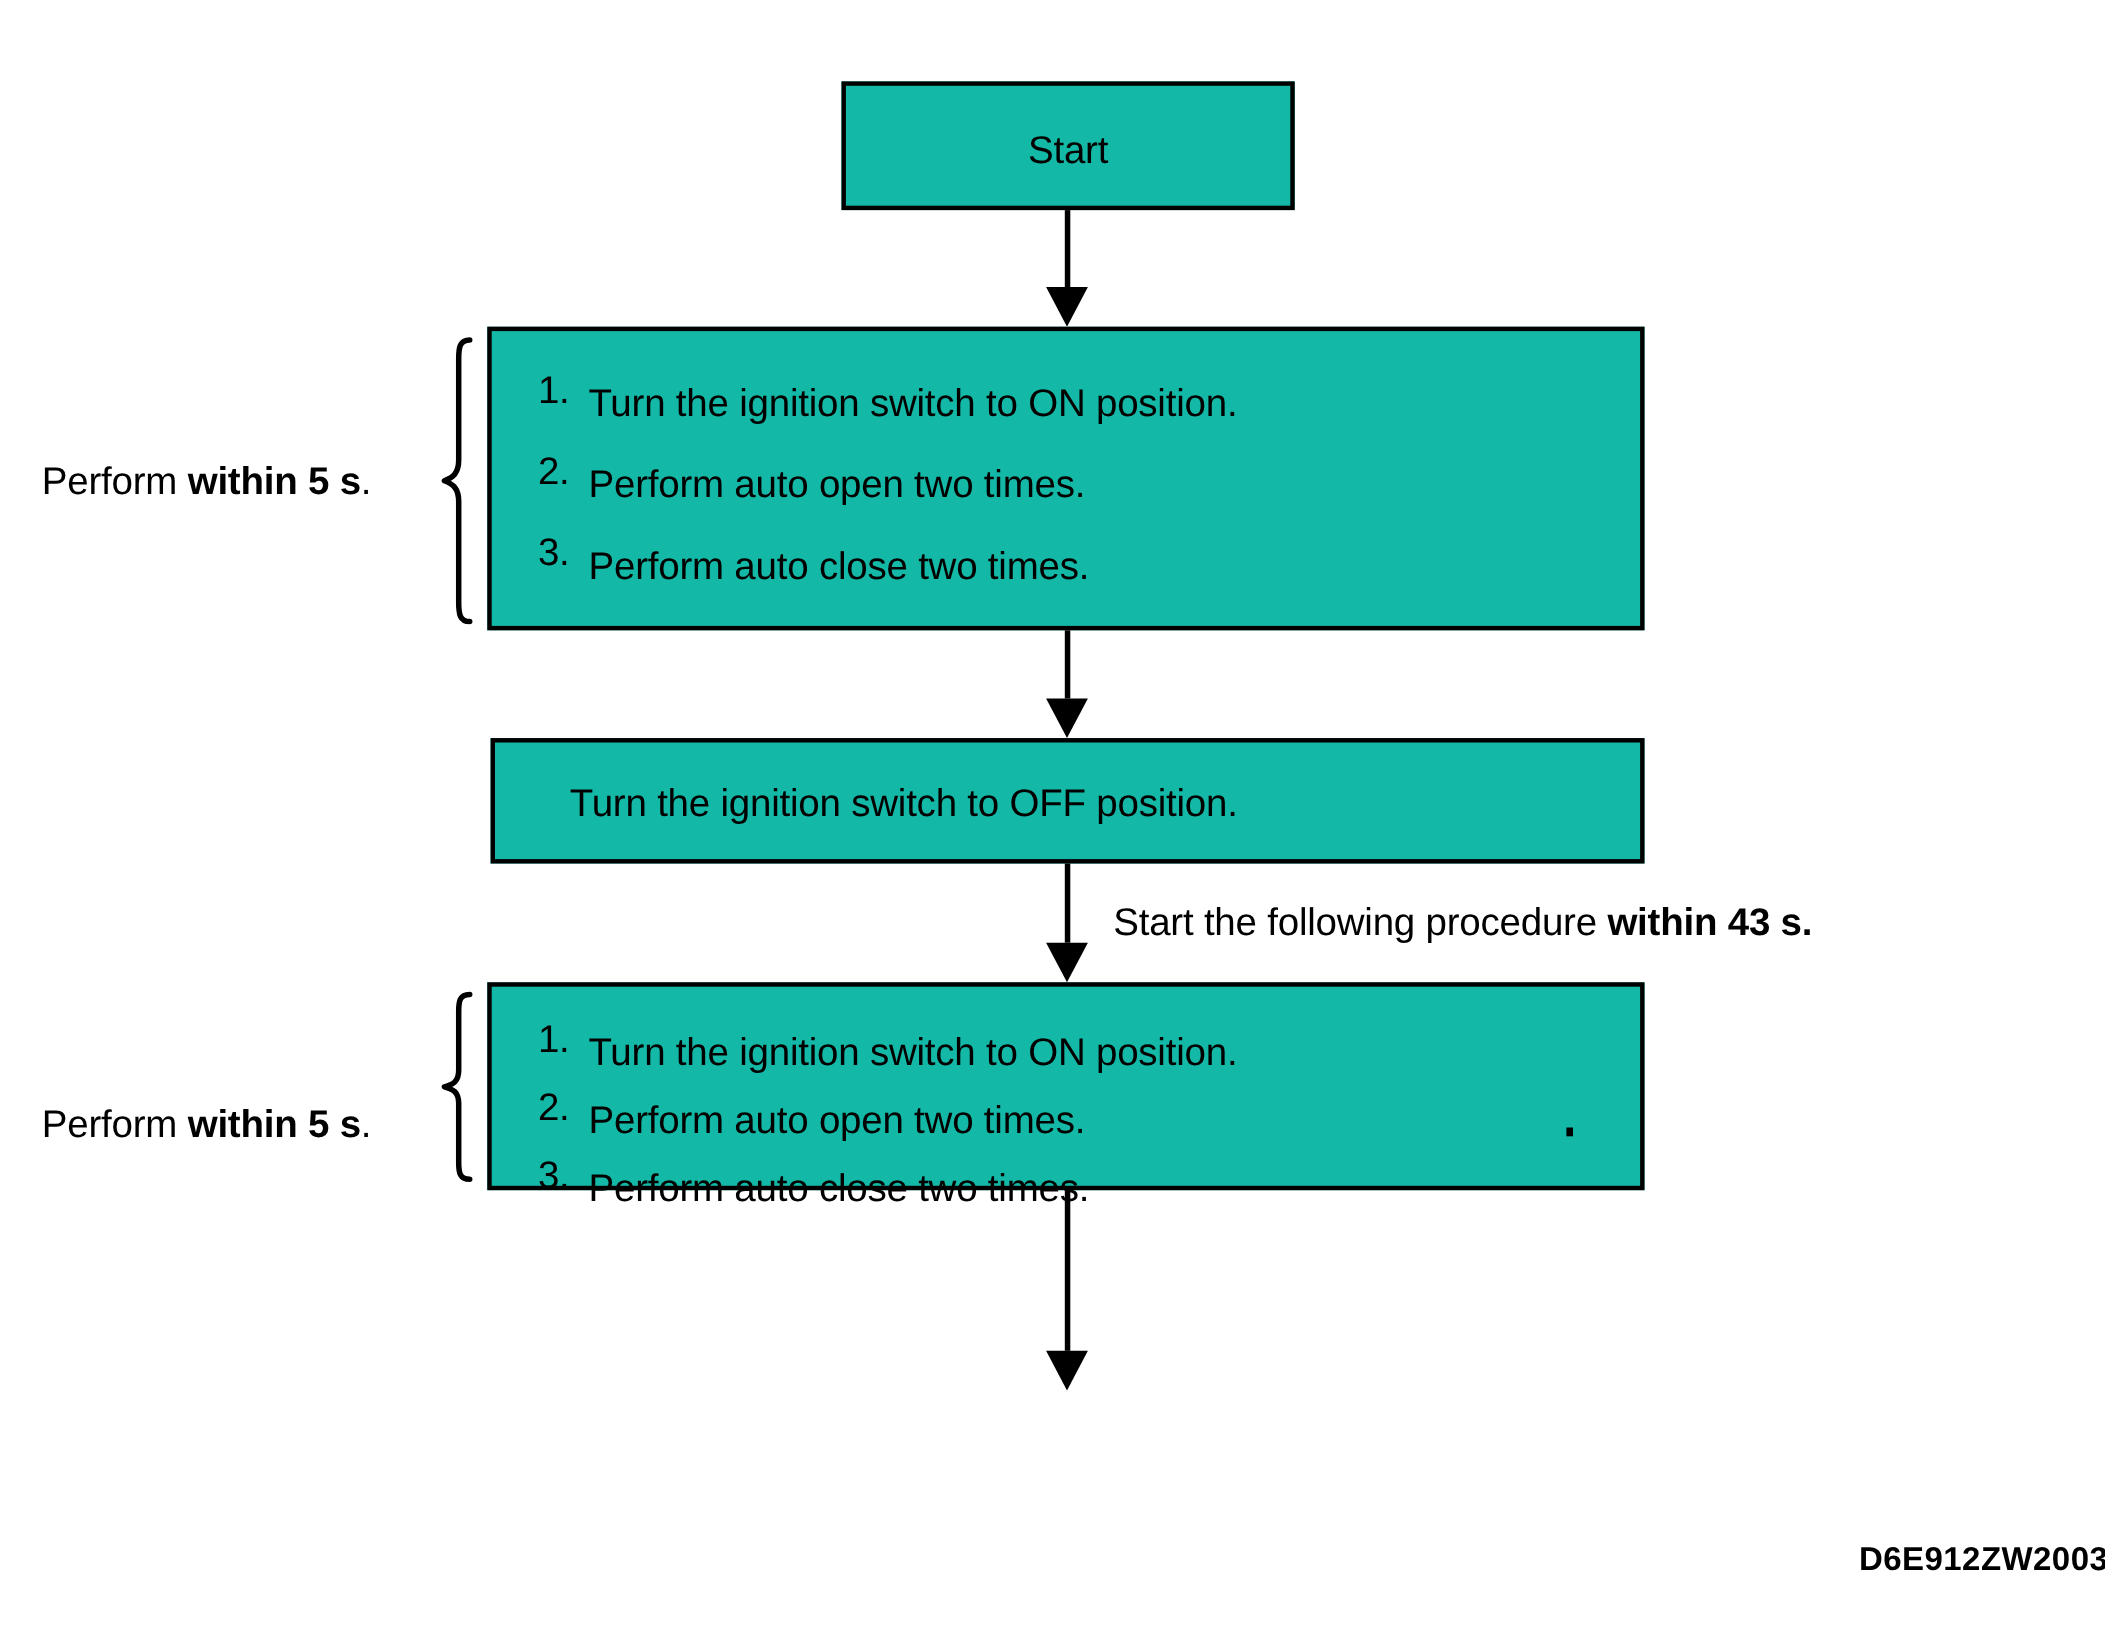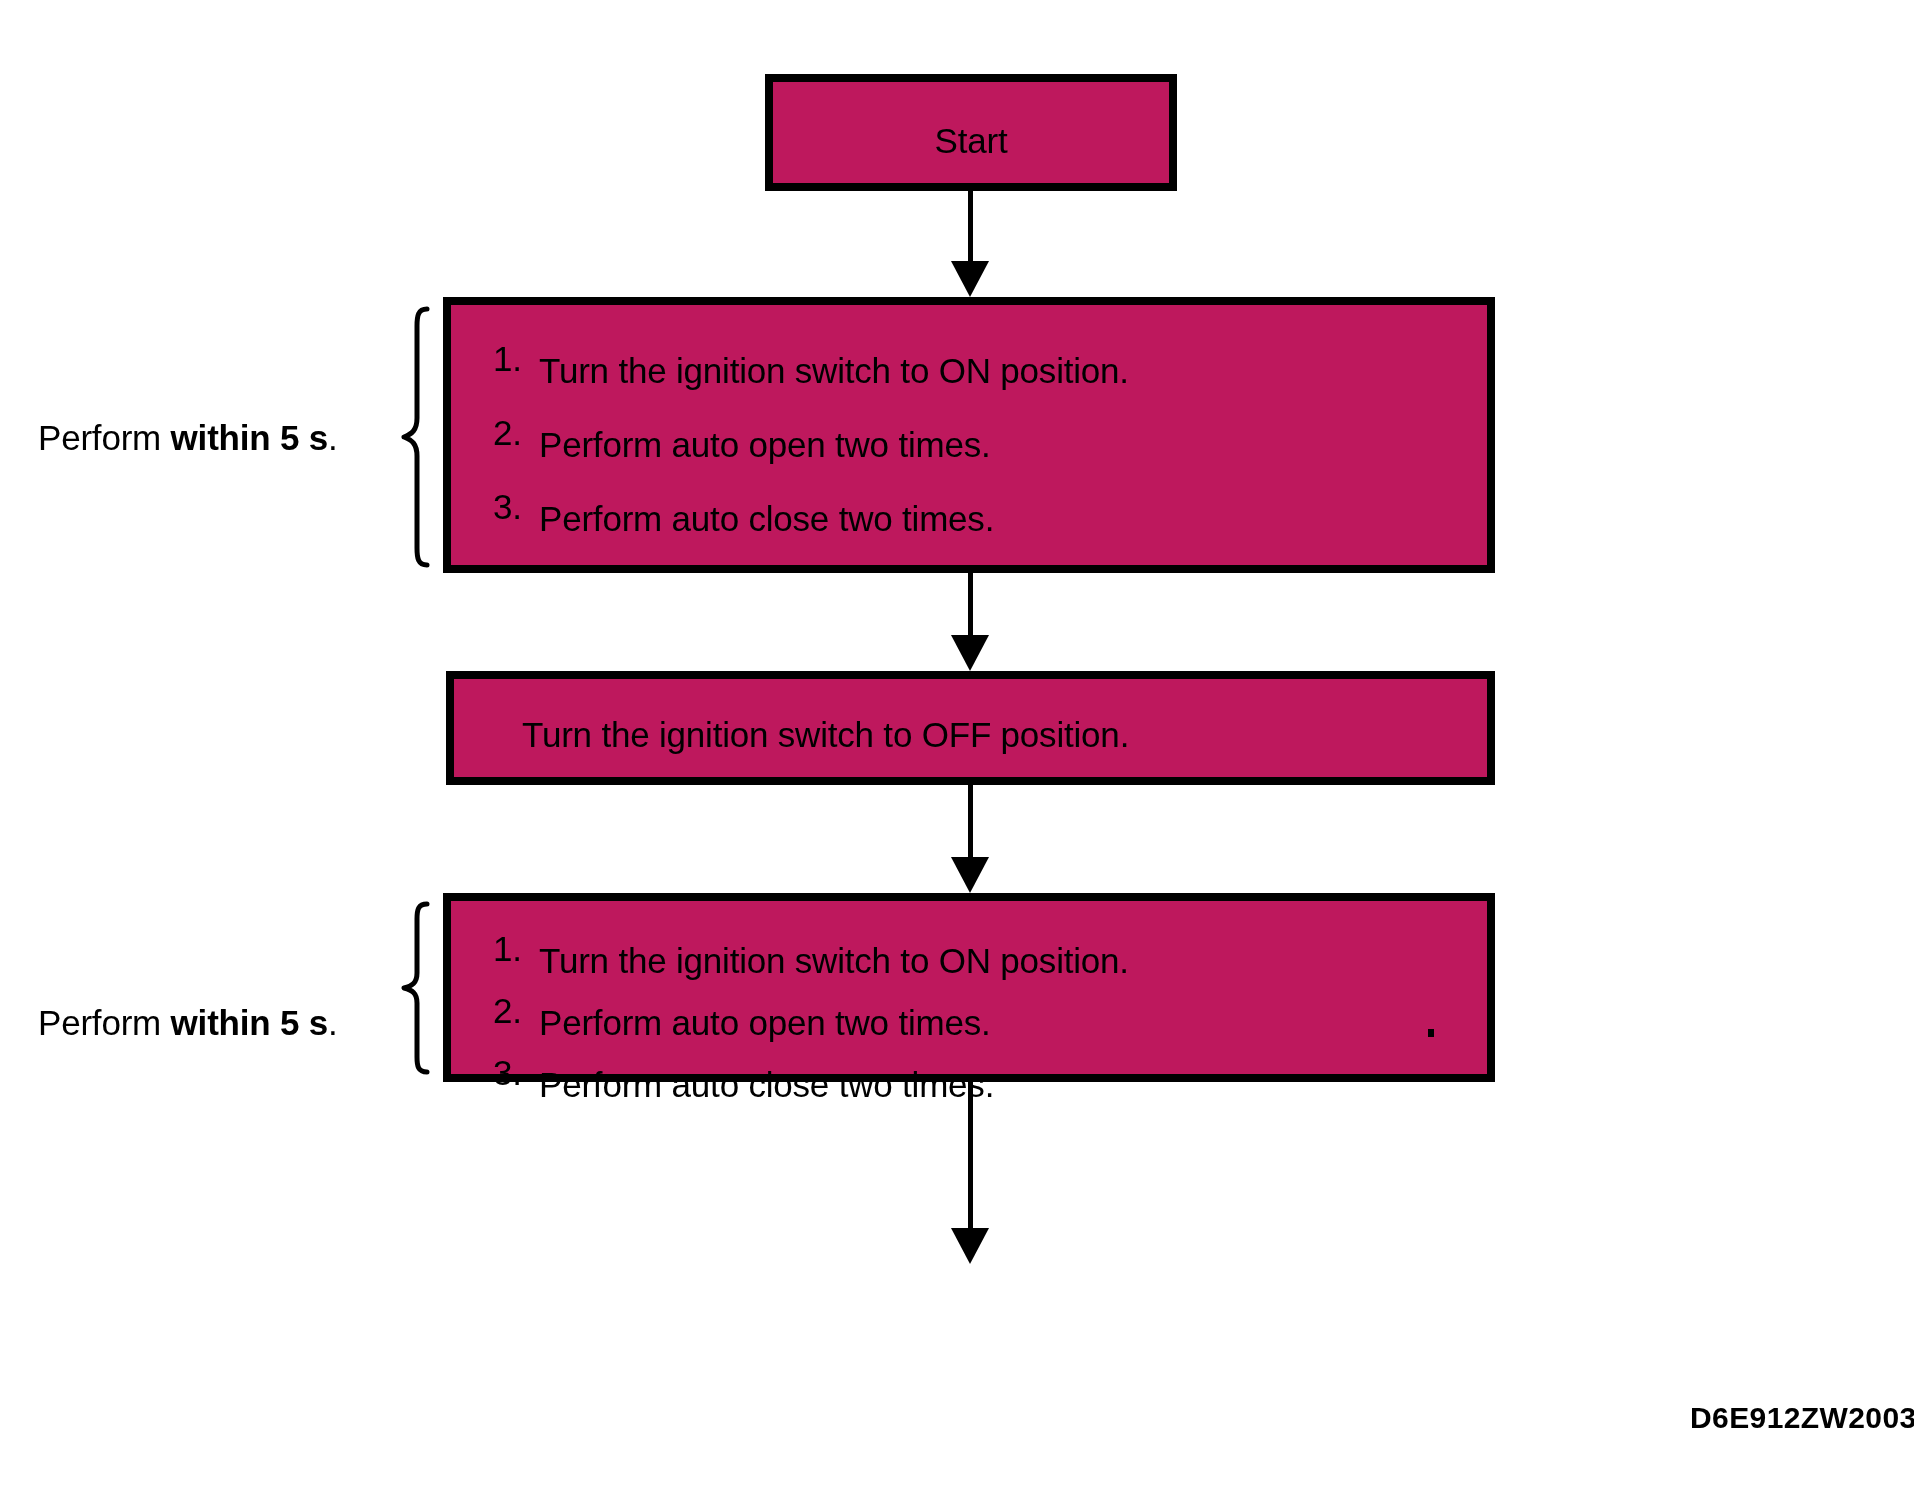--- a/index.html
+++ b/index.html
@@ -17,22 +17,22 @@
     width: 1914px;
     height: 1501px;
     background: #ffffff;
     overflow: hidden;
   }
 
   
   .flow-box {
     position: absolute;
     box-sizing: border-box;
-    border: 8px solid #000000;
-    background: #be185d;
+    border: 4px solid #000000;
+    background: #14b8a6;
     text-decoration: underline;
   }
   .box-centered-text {
     position: absolute;
     left: 0;
     right: 0;
     text-align: center;
     font-size: 35px;
     line-height: 1;
     letter-spacing: -0.2px;
@@ -198,20 +198,23 @@
 
   <div class="flow-box" style="left:446px; top:671px; width:1049px; height:114px;">
     <div class="box-left-text" style="left:68px; top:38px;">Turn the ignition switch to OFF position.</div>
   </div>
 
   <div class="connector" style="left:951px; top:785px; width:38px; height:108px;">
     <div class="shaft" style="height:72px;"></div>
     <div class="head"></div>
   </div>
 
+  <div class="inline-note" style="left:1012px; top:821px;">
+    <span>Start the following procedure </span><span class="bold">within 43 s.</span><span></span>
+  </div>
 
   <div class="flow-box" style="left:443px; top:893px; width:1052px; height:189px;">
     <ul class="step-list" style="left:42px; top:30px; width:960px;">
       <li class="step-item" style="height:62px;">
         <span class="step-num">1.</span>
         <span class="step-text">Turn the ignition switch to ON position.</span>
       </li>
       <li class="step-item" style="height:62px;">
         <span class="step-num">2.</span>
         <span class="step-text">Perform auto open two times.</span>

